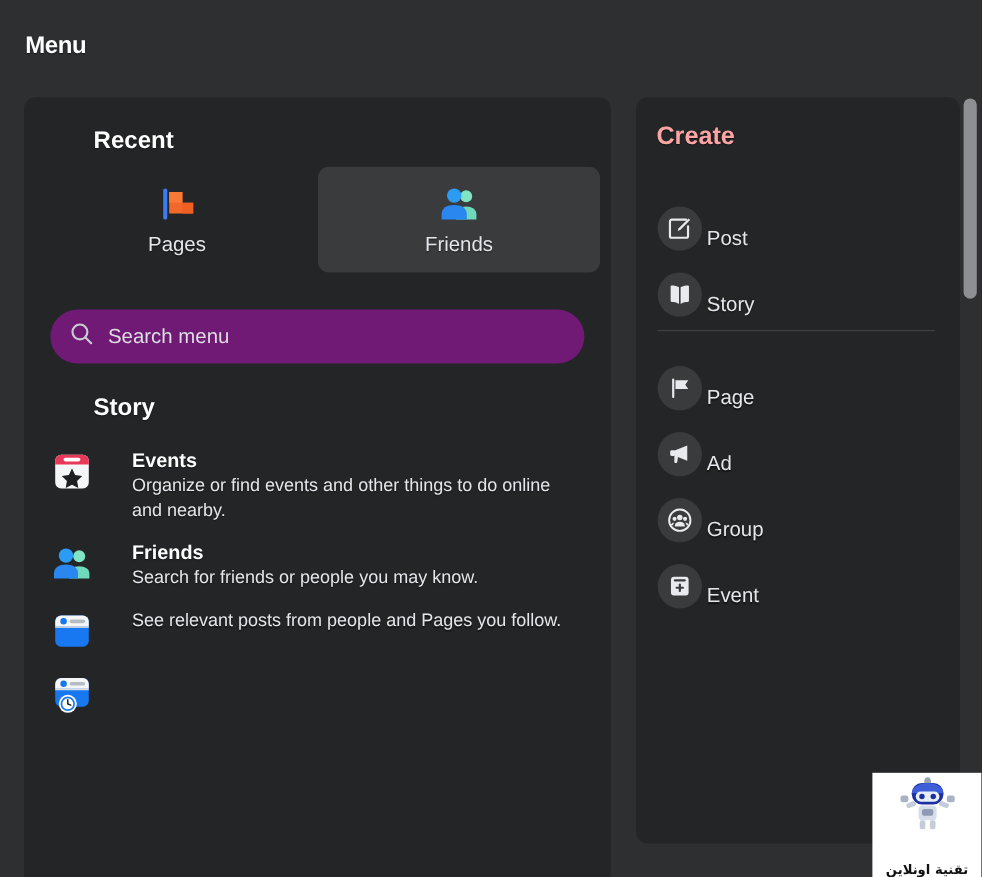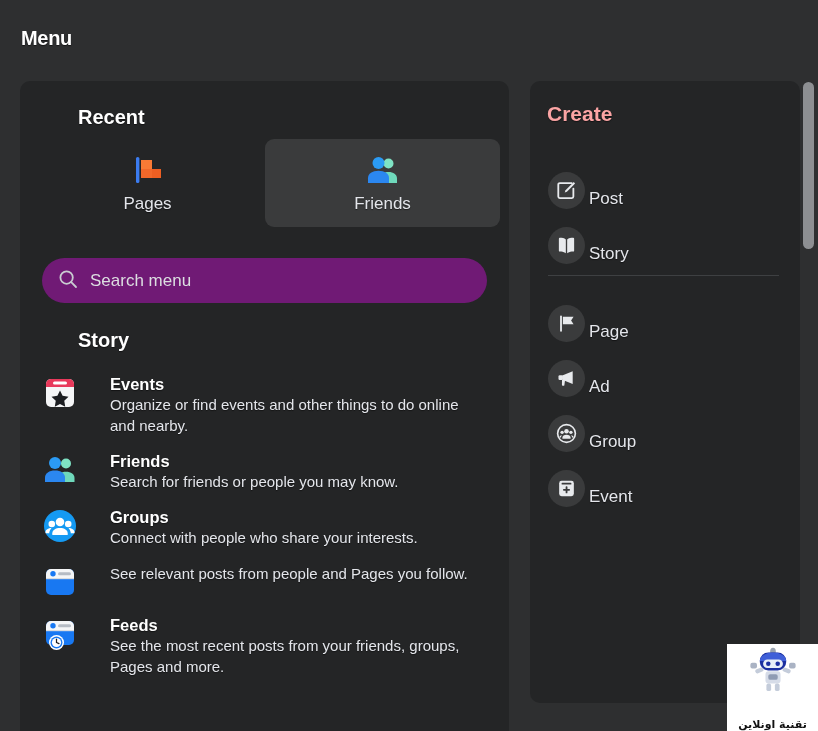--- a/index.html
+++ b/index.html
@@ -331,37 +331,20 @@
           <circle cx="13" cy="11" r="6" fill="#2b9bf4"></circle>
           <path d="M3 30 v-4.4 c0-4.4 4.2-7.1 10-7.1 s10 2.7 10 7.1 V30 z" fill="#2b87f0"></path>
         </svg>
       </span>
       <span class="social-text">
         <div class="social-title">Friends</div>
         <div class="social-desc">Search for friends or people you may know.</div>
       </span>
     </div>
 
-    <div class="social-item">
-      <span class="social-icon">
-        <svg width="36" height="36" viewBox="0 0 36 36">
-          <circle cx="18" cy="18" r="16" fill="#159af3"></circle>
-          <circle cx="18" cy="14" r="4.3" fill="#ffffff"></circle>
-          <circle cx="9.8" cy="16" r="3.3" fill="#ffffff"></circle>
-          <circle cx="26.2" cy="16" r="3.3" fill="#ffffff"></circle>
-          <path d="M10.3 27 v-1.8 c0-3.3 3.4-5.3 7.7-5.3 s7.7 2 7.7 5.3 V27 z" fill="#ffffff"></path>
-          <path d="M3.5 25.2 v-1.2 c0-2.4 2.7-3.9 6-4 a9.5 9.5 0 0 0 -2.2 4.2 v1 z" fill="#ffffff"></path>
-          <path d="M32.5 25.2 v-1.2 c0-2.4 -2.7-3.9 -6-4 a9.5 9.5 0 0 1 2.2 4.2 v1 z" fill="#ffffff"></path>
-        </svg>
-      </span>
-      <span class="social-text">
-        <div class="social-title">Groups</div>
-        <div class="social-desc">Connect with people who share your interests.</div>
-      </span>
-    </div>
 
     <div class="social-item">
       <span class="social-icon">
         <svg width="36" height="36" viewBox="0 0 36 36">
           <rect x="4" y="5" width="28" height="26" rx="5" fill="#1878f2"></rect>
           <path d="M4 10 a5 5 0 0 1 5-5 h18 a5 5 0 0 1 5 5 v4 H4 z" fill="#f5f6f7"></path>
           <circle cx="11" cy="9.8" r="2.7" fill="#1878f2"></circle>
           <rect x="16" y="8.3" width="13" height="3" rx="1.5" fill="#b6bcc4"></rect>
           <rect x="4" y="14" width="28" height="1.2" fill="#d9dce0"></rect>
         </svg>
@@ -378,24 +361,20 @@
           <path d="M4 10 a5 5 0 0 1 5-5 h18 a5 5 0 0 1 5 5 v4 H4 z" fill="#f5f6f7"></path>
           <circle cx="11" cy="9.8" r="2.7" fill="#1878f2"></circle>
           <rect x="16" y="8.3" width="13" height="3" rx="1.5" fill="#b6bcc4"></rect>
           <rect x="4" y="14" width="28" height="1.2" fill="#d9dce0"></rect>
           <circle cx="14.5" cy="26.5" r="7.5" fill="#ffffff"></circle>
           <circle cx="14.5" cy="26.5" r="6" fill="#1878f2"></circle>
           <circle cx="14.5" cy="26.5" r="4.6" fill="#ffffff"></circle>
           <line x1="14.5" y1="26.5" x2="14.5" y2="23.2" stroke="#1c1e21" stroke-width="1.2" stroke-linecap="round"></line>
           <line x1="14.5" y1="26.5" x2="17" y2="27.6" stroke="#1c1e21" stroke-width="1.2" stroke-linecap="round"></line>
         </svg>
-      </span>
-      <span class="social-text">
-        <div class="social-title">Feeds</div>
-        <div class="social-desc">See the most recent posts from your friends, groups, Pages and more.</div>
       </span>
     </div>
 
   </div>
 </div>
 
 <div class="right-card">
 
   <div class="create-head">Create</div>
 

